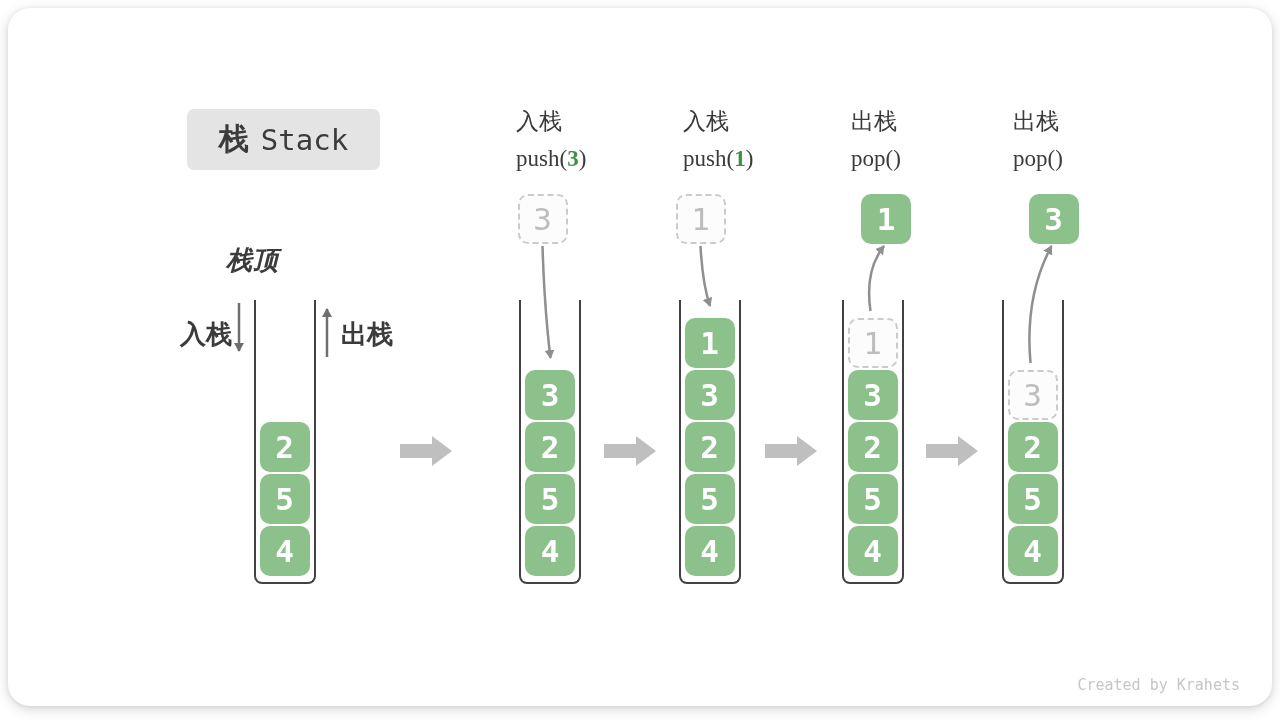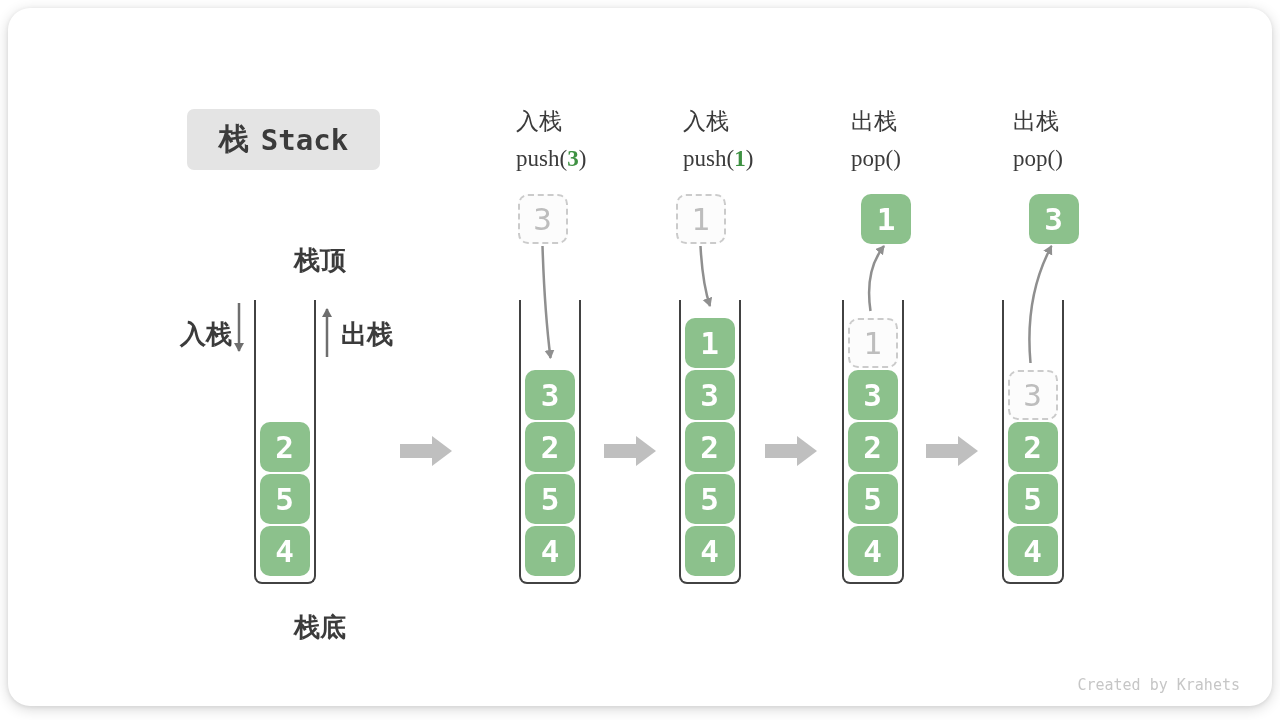--- a/index.html
+++ b/index.html
@@ -22,24 +22,24 @@
   #stage{position:absolute;left:0;top:0;width:1280px;height:720px;}
   .card{position:absolute;left:8px;top:8px;width:1264px;height:698px;
     background:#ffffff;border-radius:22px;
     box-shadow:0 3px 14px rgba(0,0,0,0.16), 0 1px 4px rgba(0,0,0,0.08);}
   #arrows{position:absolute;left:0;top:0;width:1280px;height:720px;pointer-events:none;}
 
   .badge{position:absolute;left:187px;top:109px;width:193px;height:61px;
     background:var(--badge-bg);border-radius:7px;display:flex;align-items:center;
     justify-content:center;gap:12px;color:var(--ink);}
   .badge .zh{font-size:30px;font-weight:bold;}
-  .badge .en{font-size:29px;font-family:"DejaVu Sans Mono","Liberation Mono",monospace;font-weight:bold;}
+  .badge .en{font-size:29px;font-family:"DejaVu Sans Mono","Liberation Mono",monospace;}
 
   .lbl{position:absolute;font-size:26px;font-weight:bold;color:var(--ink);white-space:nowrap;}
-  .lbl.center{width:120px;text-align:right;}
+  .lbl.center{width:120px;text-align:left;font-style:italic;}
 
   .header{position:absolute;top:103px;color:var(--ink);font-size:23px;line-height:37px;white-space:pre;}
   .header .code{font-family:Liberation Serif, serif;}
   .header .arg{color:var(--green-dark);font-weight:bold;}
 
   .cell{position:absolute;width:50px;height:50px;border-radius:10px;
     background:var(--green);color:#fff;display:flex;align-items:center;justify-content:center;
     font-family:"DejaVu Sans Mono","Liberation Mono",monospace;font-size:31px;font-weight:600;}
   .cell.ghost{background:var(--ghost-bg);border:2px dashed var(--ghost-border);
     color:var(--ghost-text);font-weight:400;}
@@ -77,21 +77,20 @@
       <polygon points="765,444 797,444 797,436 817,451 797,466 797,458 765,458" fill="#BFBFBF"></polygon>
       <polygon points="926,444 958,444 958,436 978,451 958,466 958,458 926,458" fill="#BFBFBF"></polygon>
     </svg>
 
   <div class="badge">
     <span class="zh">栈</span>
     <span class="en">Stack</span>
   </div>
 
   <div class="lbl center" style="left:226px;top:243px;">栈顶</div>
-  <div class="lbl center" style="left:226px;top:610px;">栈底</div>
   <div class="lbl" style="left:134px;top:317px;width:98px;text-align:right;">入栈</div>
   <div class="lbl" style="left:341px;top:317px;">出栈</div>
 
   <div class="watermark">Created by Krahets</div>
 <div class="container" style="left: 253.5px; top: 300px; height: 284px;"></div>
     <div class="cell" style="left: 259.5px; top: 422px;">2</div>
     <div class="cell" style="left: 259.5px; top: 474px;">5</div>
     <div class="cell" style="left: 259.5px; top: 526px;">4</div>
     <div class="header" style="left: 516px;"><div>入栈</div><div class="code"><span>push(</span><span class="arg">3</span><span>)</span></div></div>
     <div class="cell ghost" style="left: 517.5px; top: 194px;">3</div>

